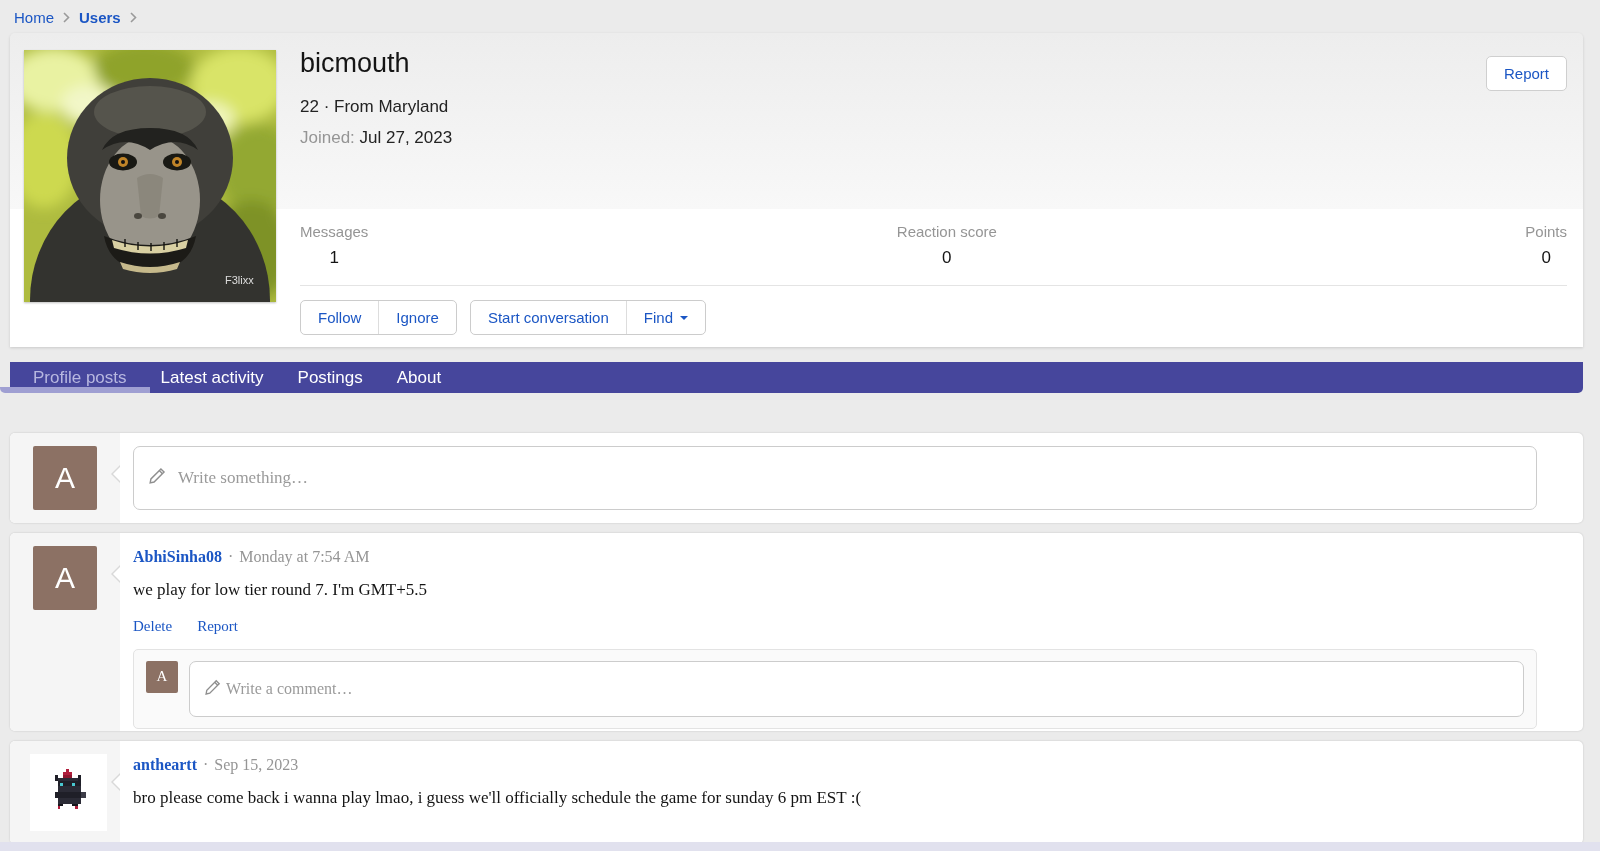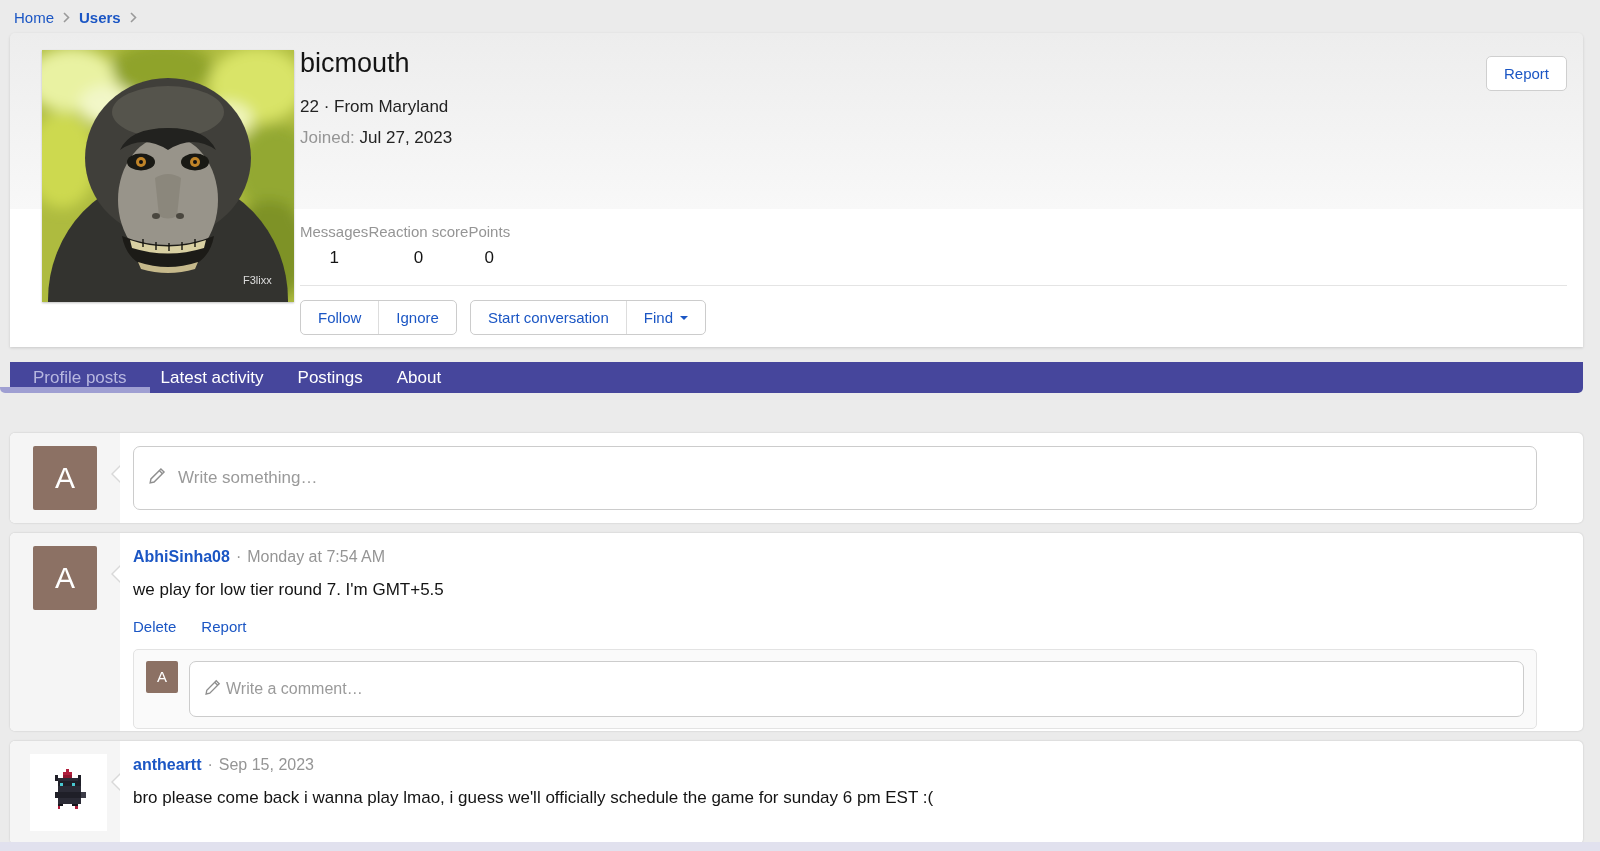--- a/index.html
+++ b/index.html
@@ -20,32 +20,32 @@
   .crumb{color:var(--link);text-decoration:none;cursor:pointer;}
   .crumb.bold{font-weight:bold;}
   .crumb-sep{display:flex;align-items:center;}
   
   .card{margin:0 17px 0 10px;border-radius:5px 5px 0 0;box-shadow:0 1px 3px rgba(0,0,0,.14);}
   .profile-header{
     position:relative;background:linear-gradient(#ededed,#f8f8f8);
     border-radius:5px 5px 0 0;padding:14px 16px 12px 290px;height:176px;
   }
   .big-avatar{
-    position:absolute;left:32px;top:17px;width:252px;height:252px;z-index:5;
+    position:absolute;left:14px;top:17px;width:252px;height:252px;z-index:5;
     box-shadow:0 1px 2px rgba(0,0,0,.25);cursor:pointer;background:#7d8f3a;
   }
   .username{font-size:27px;font-weight:400;margin:2px 16px 12px 0;line-height:1.1;}
   .meta-line{font-size:17px;line-height:31px;color:#232323;}
   .meta-line .lbl{color:var(--muted);}
   .report-btn{
     position:absolute;top:23px;right:16px;background:#fff;border:1px solid #cfcfcf;
     border-radius:5px;color:var(--link);font-size:15px;padding:8px 17px;cursor:pointer;
   }
   .profile-stats{background:#fff;padding:14px 16px 16px 290px;height:138px;}
-  .stats-row{display:flex;}
+  .stats-row{display:flex;justify-content:space-between;}
   .stat{text-align:center;}
   .stat-label{font-size:15px;color:var(--muted);}
   .stat-value{font-size:17px;color:var(--text);margin-top:8px;}
   .stats-divider{border:none;border-top:1px solid #e4e4e4;margin:17px 0 14px 0;}
   .btn-row{display:flex;gap:13px;}
   .btn-group{display:flex;border:1px solid #ccc;border-radius:5px;background:#fff;overflow:hidden;}
   .gbtn{padding:8px 17px;font-size:15px;color:var(--link);cursor:pointer;border-left:1px solid #ddd;display:flex;align-items:center;gap:7px;}
   .gbtn:first-child{border-left:none;}
   .caret{width:0;height:0;border:4.5px solid transparent;border-top-color:var(--link);margin-top:4px;}
   
@@ -64,21 +64,21 @@
     margin:10px 17px 0 10px;background:#fff;border-radius:5px;
     box-shadow:0 0 2px rgba(0,0,0,.18);display:flex;align-items:stretch;
   }
   .post-block.first{margin-top:40px;}
   .gutter{width:110px;background:var(--gutter_bg);border-radius:5px 0 0 5px;padding:13px 0 13px 23px;flex-shrink:0;}
   .sq-avatar{
     width:64px;height:64px;background:var(--avatar_bg);color:#fff;font-size:30px;
     display:flex;align-items:center;justify-content:center;border-radius:2px;cursor:pointer;
   }
   .img-avatar{width:77px;height:77px;background:#fff;display:flex;align-items:center;justify-content:center;margin-left:-3px;cursor:pointer;}
-  .content{flex:1;padding:12px 46px 2px 13px;position:relative;}
+  .content{flex:1;padding:12px 46px 2px 13px;position:relative;font-family:Liberation Serif, serif;}
   .content::before{
     content:"";position:absolute;left:-9px;top:32px;width:0;height:0;
     border:9px solid transparent;border-right-color:#d9d9d9;border-left:none;
   }
   .content::after{
     content:"";position:absolute;left:-7px;top:33px;width:0;height:0;
     border:8px solid transparent;border-right-color:#fff;border-left:none;
   }
   .editor{
     border:1px solid #ccc;border-radius:7px;background:#fff;display:flex;align-items:center;

